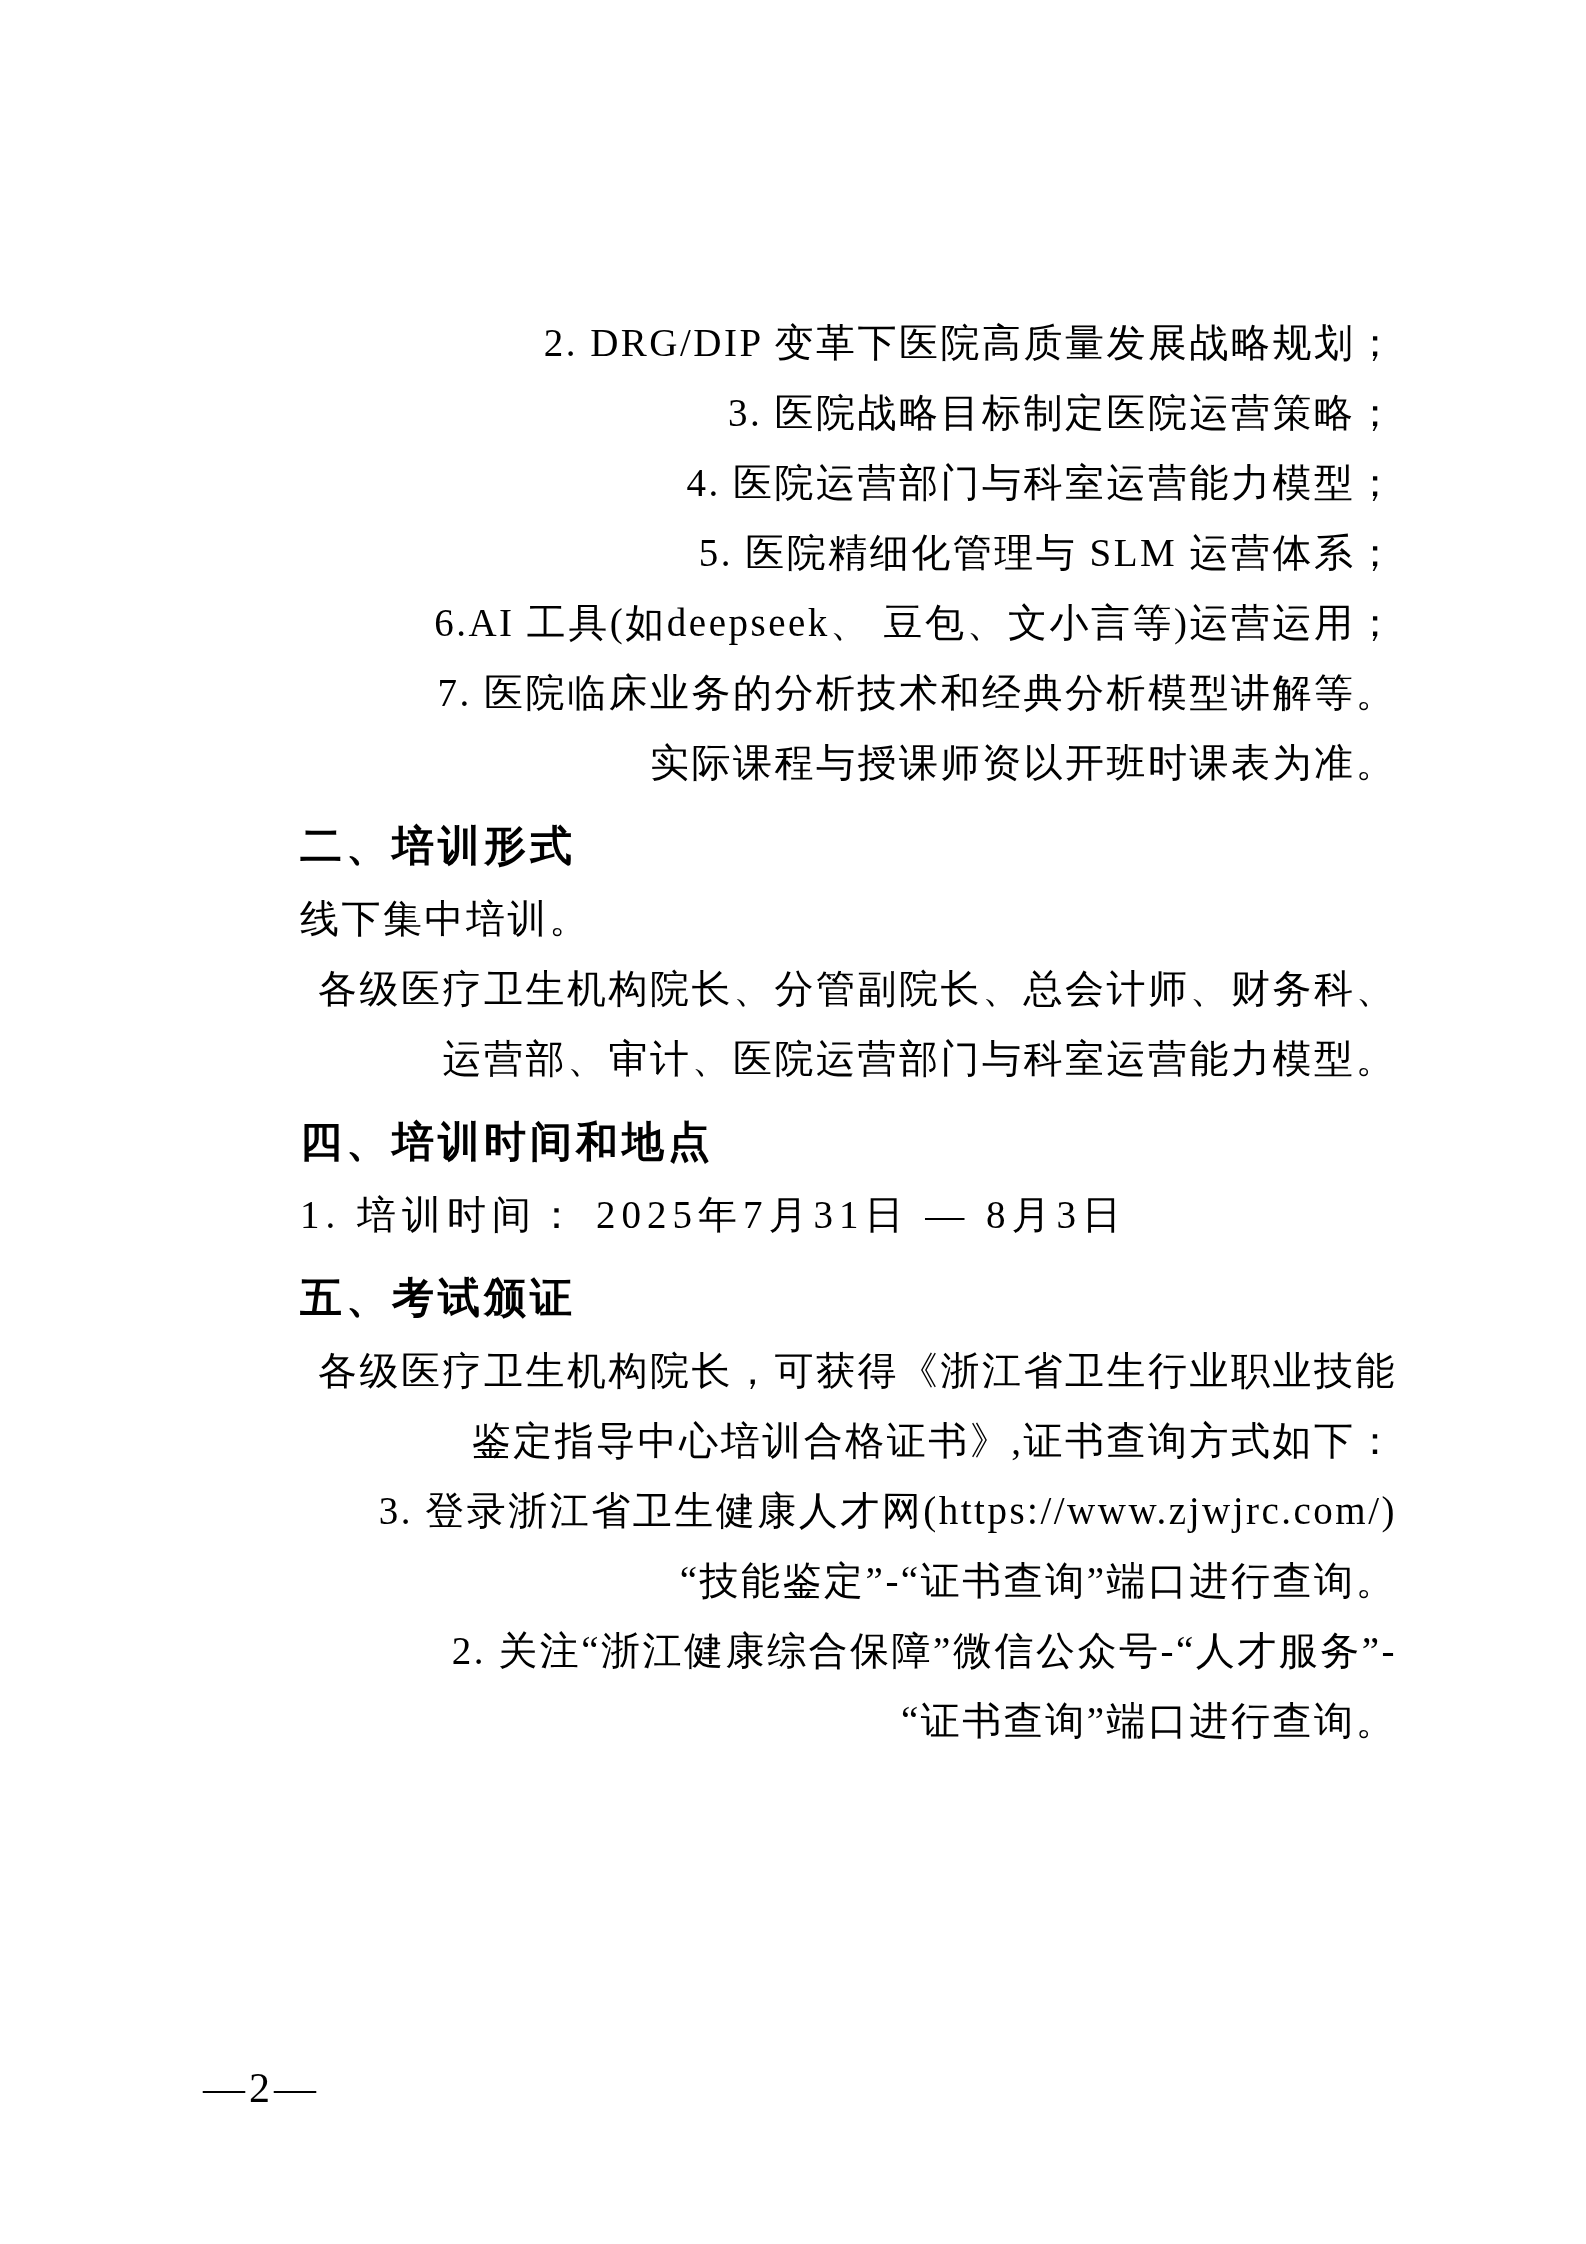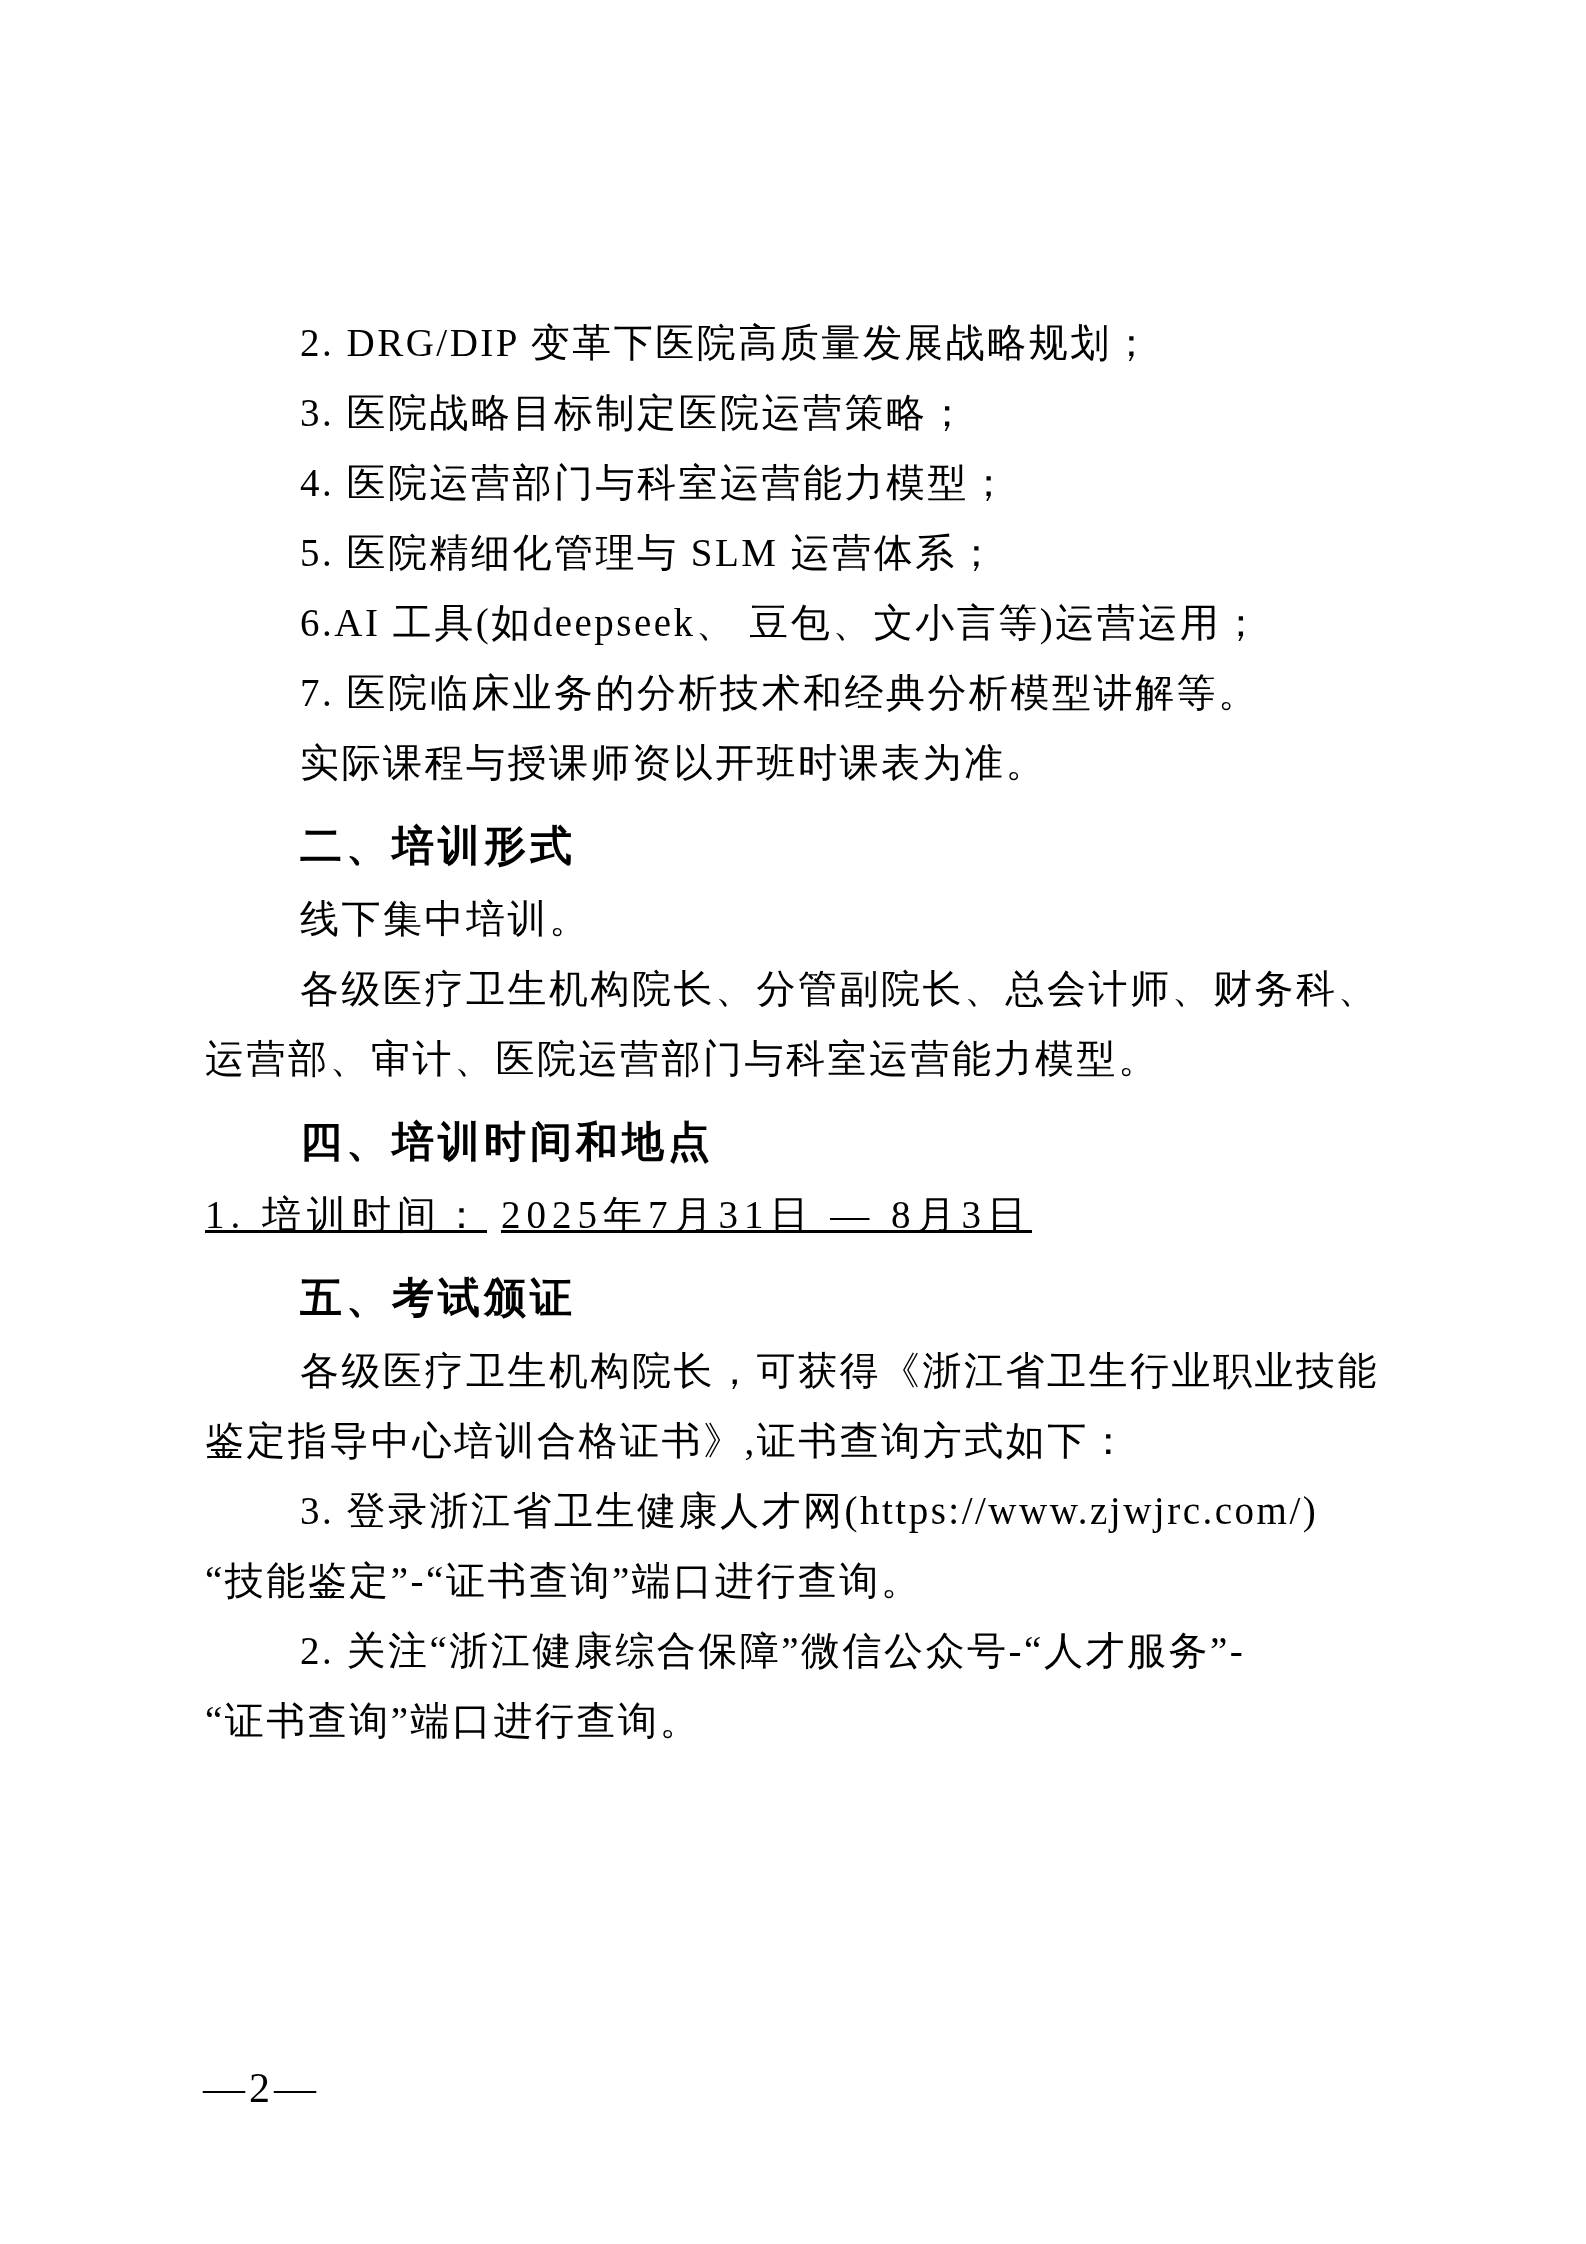--- a/index.html
+++ b/index.html
@@ -20,38 +20,39 @@
     position: absolute;
     left: 205px;
     top: 308px;
     width: 1192px;
     font-size: 39px;
     line-height: 70px;
     letter-spacing: 2.5px;
   }
   .pre {
     white-space: pre-line;
+    text-align: right;
   }
   .block-indent {
     margin-left: 95px;
   }
   .para-indent {
     text-indent: 95px;
   }
   .section-title {
     margin: 16px 0 0 95px;
     font-family: Liberation Mono, monospace;
     font-weight: bold;
     font-size: 42px;
     line-height: 70px;
     letter-spacing: 4px;
   }
   .kv-line {
+    margin-left: 95px;
     letter-spacing: 6px;
-    text-decoration: underline;
   }
   .kv-line .value {
     margin-left: 14px;
   }
   .page-number {
     position: absolute;
     left: 203px;
     top: 2053px;
     font-size: 42px;
     line-height: 70px;

